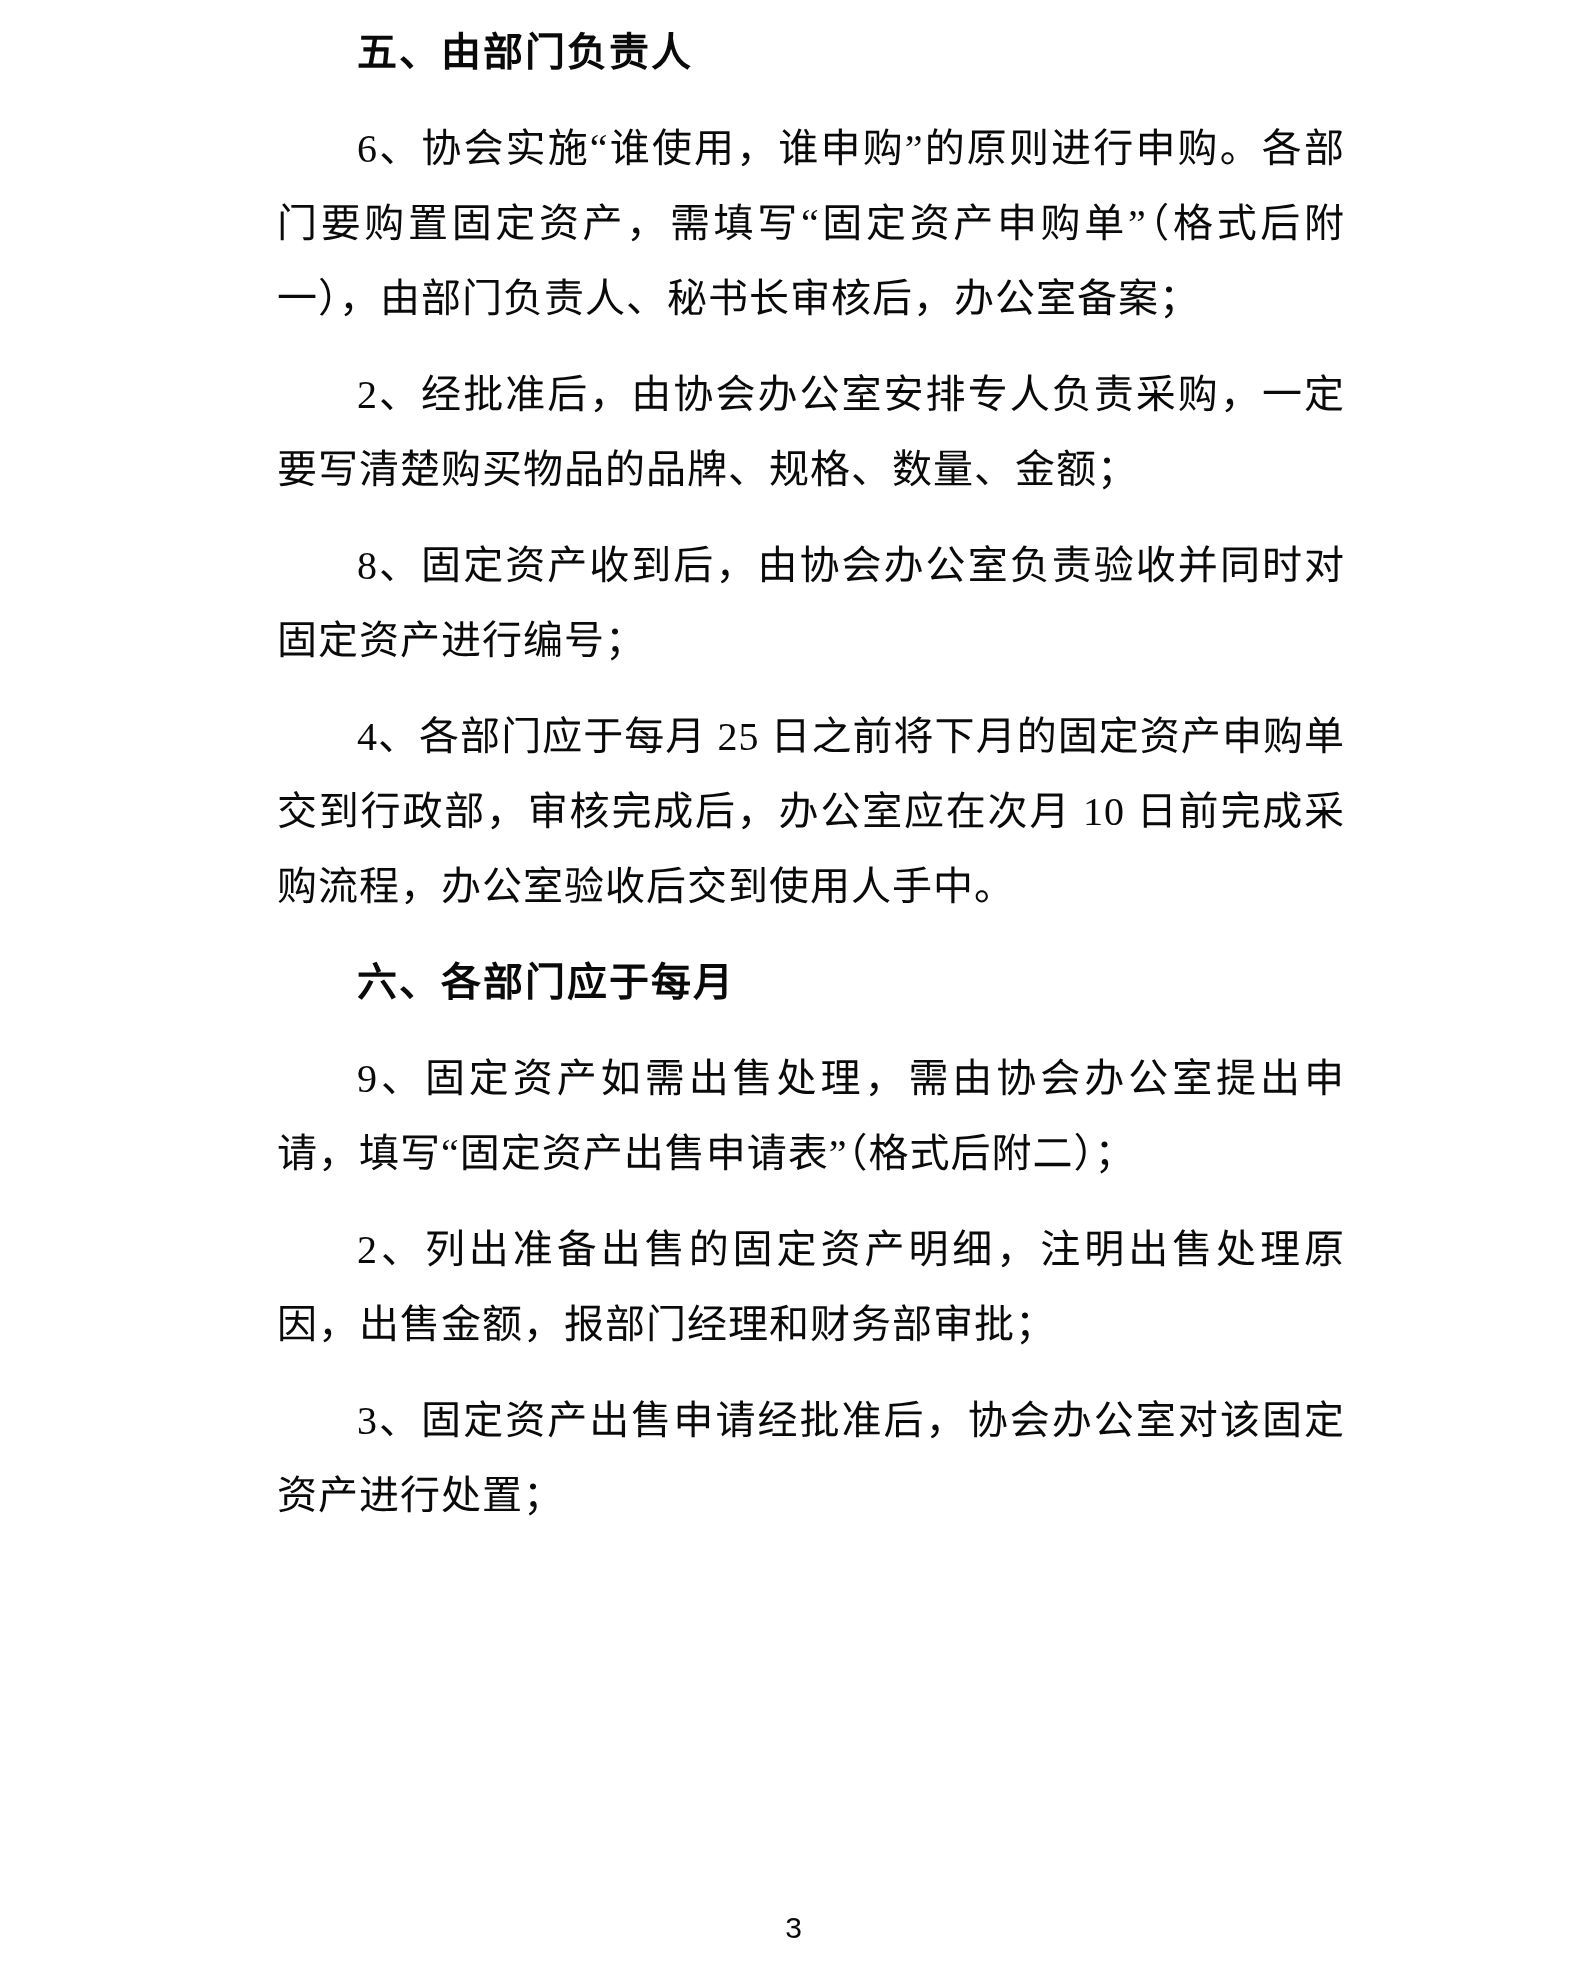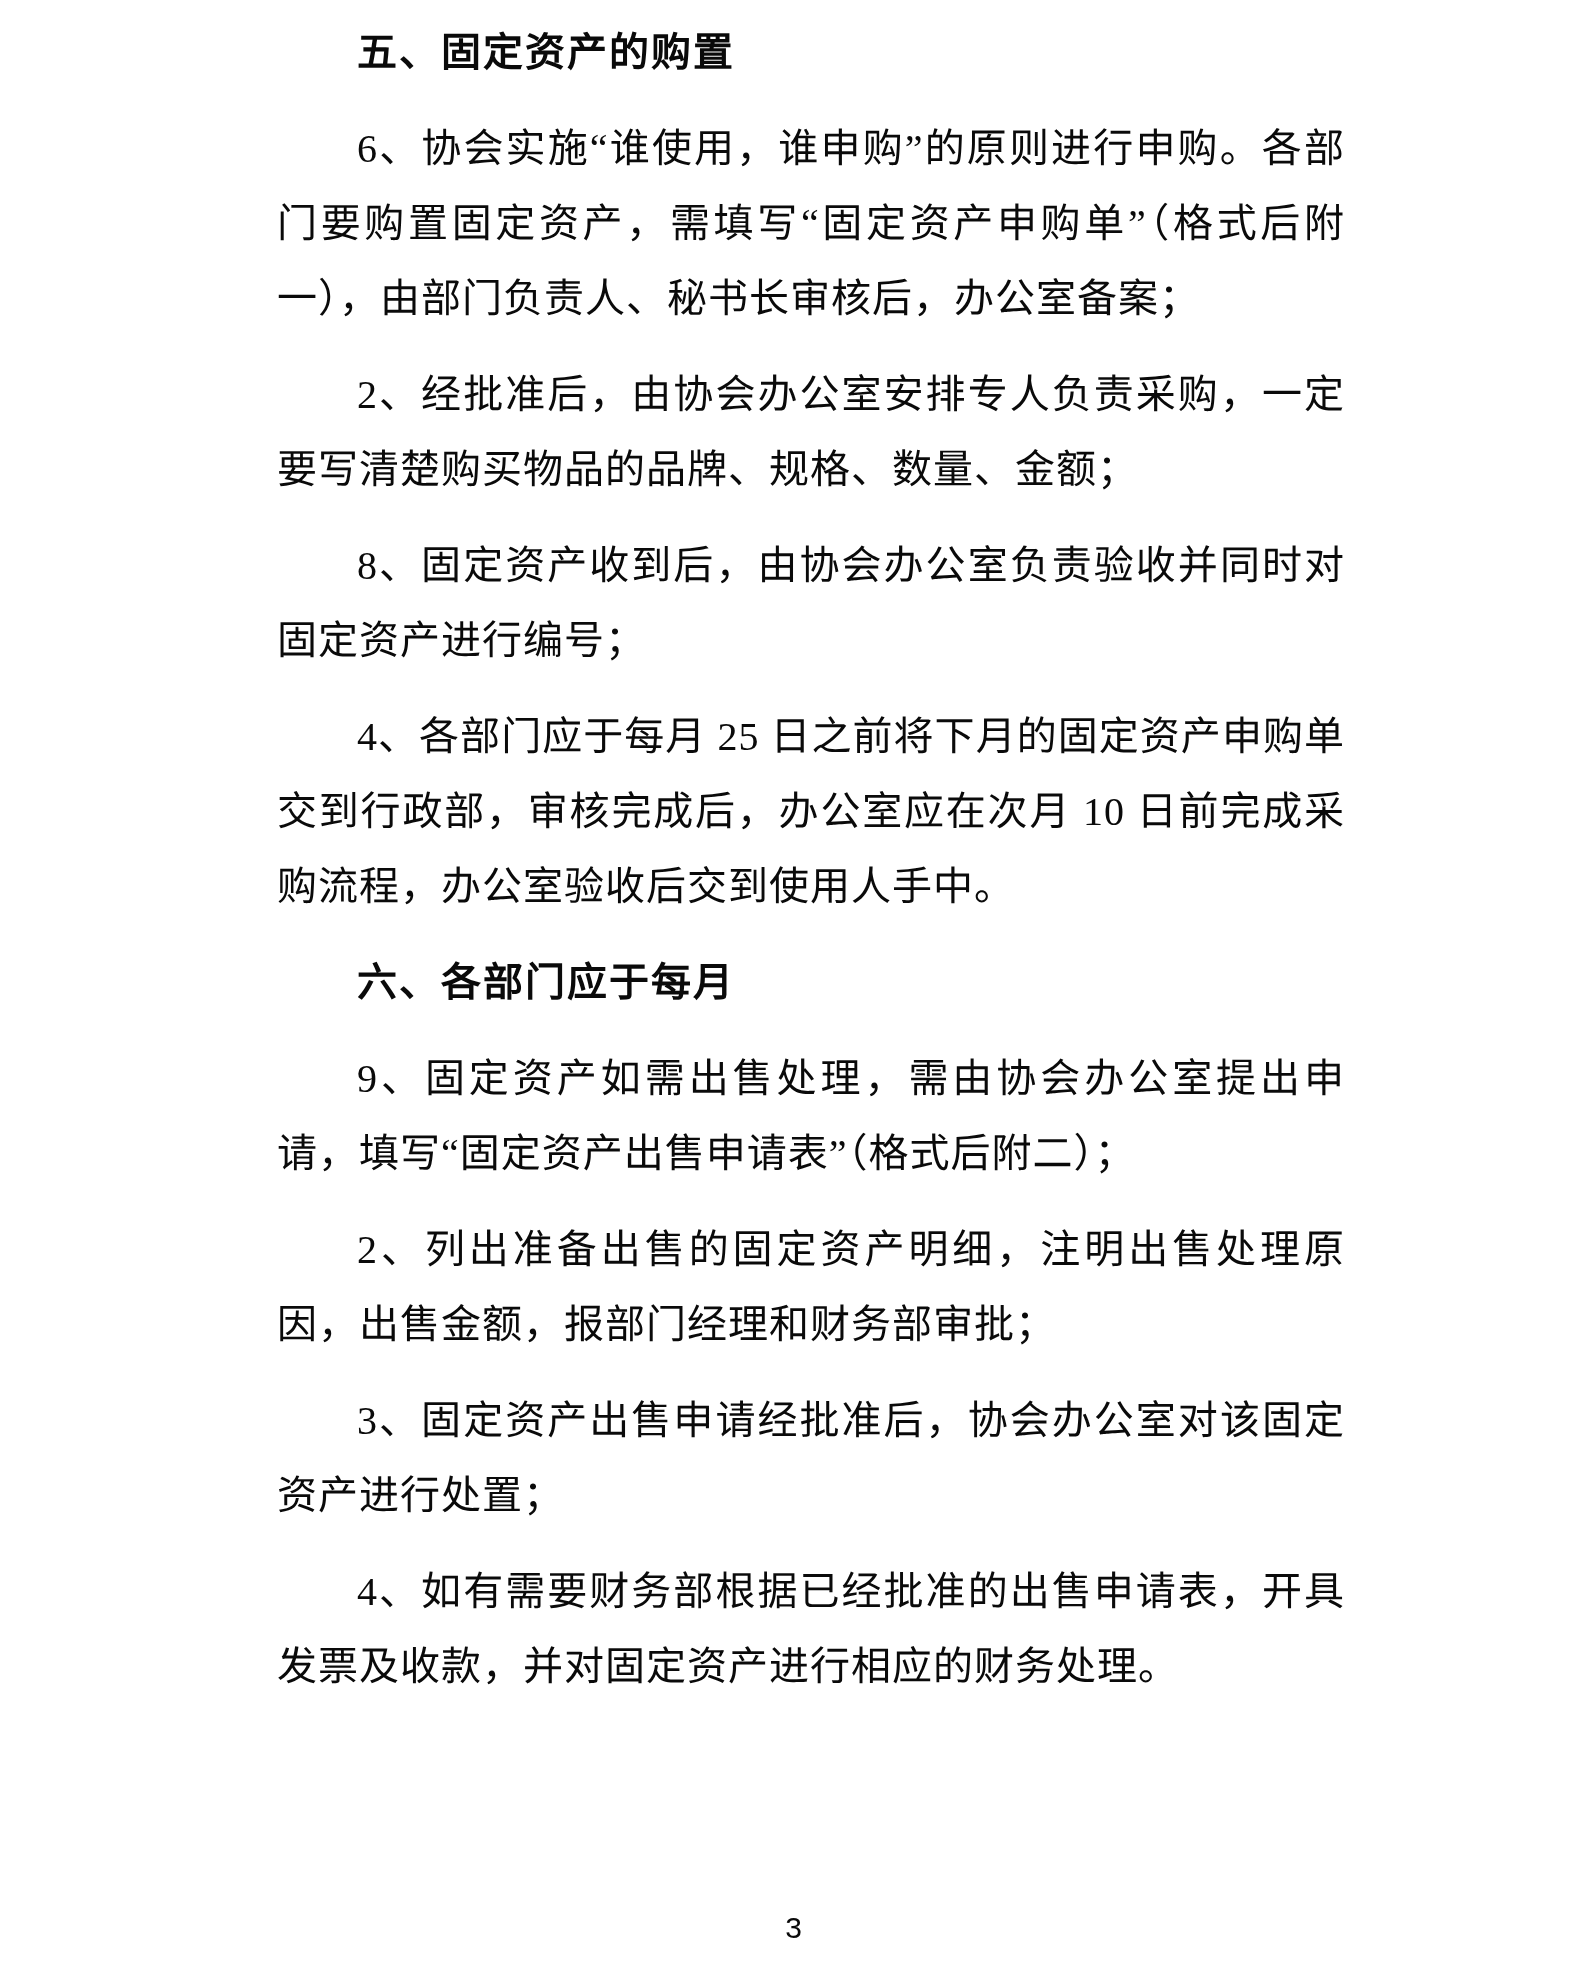--- a/index.html
+++ b/index.html
@@ -51,37 +51,36 @@
     line-height: 36px;
     font-family: "Liberation Sans", "DejaVu Sans", sans-serif;
   }
 </style>
 </head>
 <body>
 
 <div class="page">
   <div class="content">
 
-    <h2 class="heading">五、固定资产的购置</h2>
+    <h2 class="heading">五、由部门负责人</h2>
 
     <p class="para">6、协会实施“谁使用，谁申购”的原则进行申购。各部门要购置固定资产，需填写“固定资产申购单”（格式后附一），由部门负责人、秘书长审核后，办公室备案；</p>
 
     <p class="para">2、经批准后，由协会办公室安排专人负责采购，一定要写清楚购买物品的品牌、规格、数量、金额；</p>
 
     <p class="para">8、固定资产收到后，由协会办公室负责验收并同时对固定资产进行编号；</p>
 
     <p class="para">4、各部门应于每月 25 日之前将下月的固定资产申购单交到行政部，审核完成后，办公室应在次月 10 日前完成采购流程，办公室验收后交到使用人手中。</p>
 
     <h2 class="heading">六、各部门应于每月</h2>
 
 
     <p class="para">9、固定资产如需出售处理，需由协会办公室提出申请，填写“固定资产出售申请表”（格式后附二）；</p>
 
     <p class="para">2、列出准备出售的固定资产明细，注明出售处理原因，出售金额，报部门经理和财务部审批；</p>
 
     <p class="para">3、固定资产出售申请经批准后，协会办公室对该固定资产进行处置；</p>
 
-    <p class="para">4、如有需要财务部根据已经批准的出售申请表，开具发票及收款，并对固定资产进行相应的财务处理。</p>
 
   </div>
 
   <div class="footer">3</div>
 </div>
 
 </body></html>

